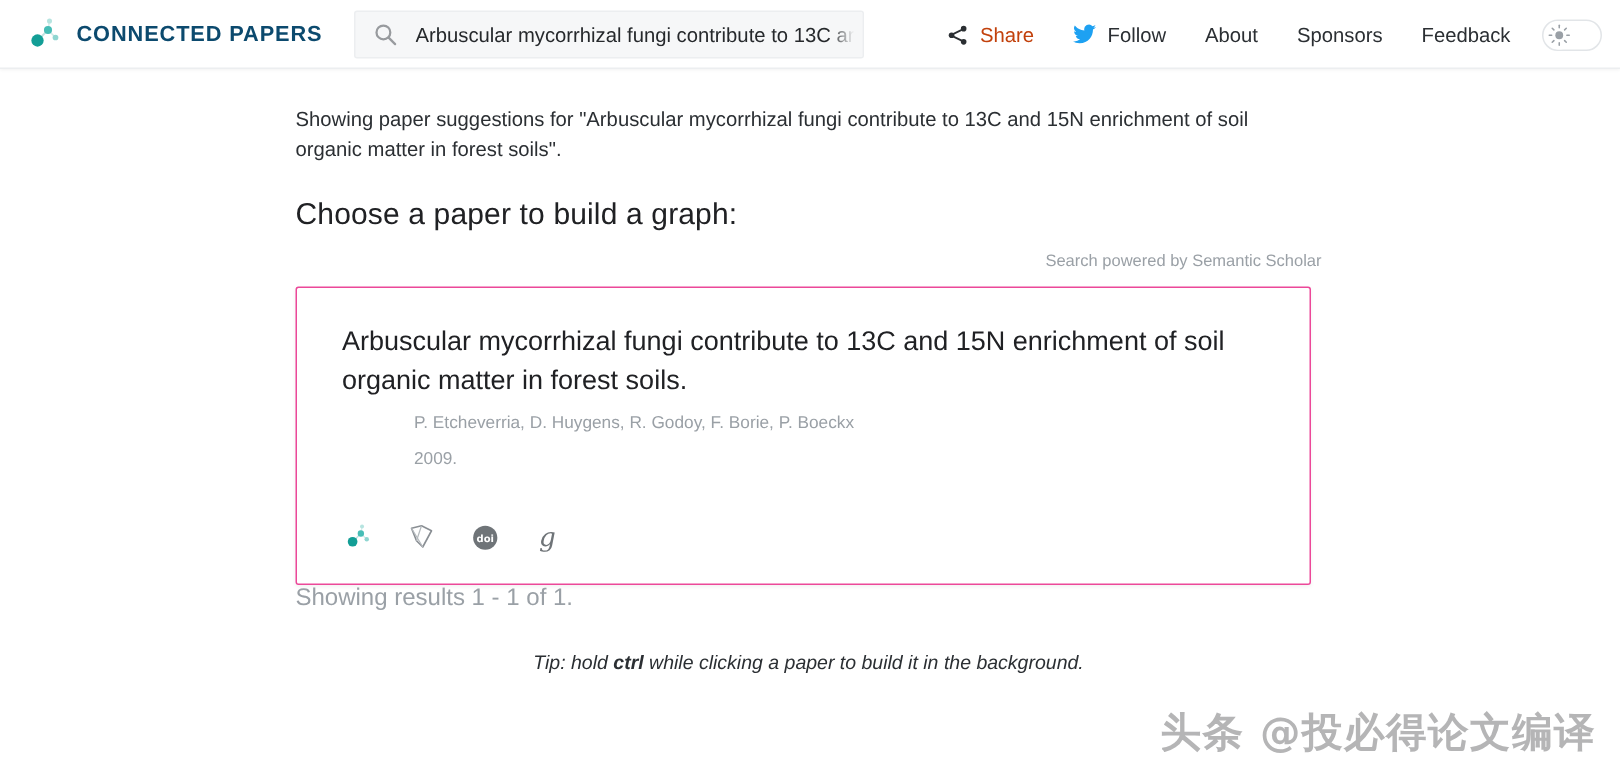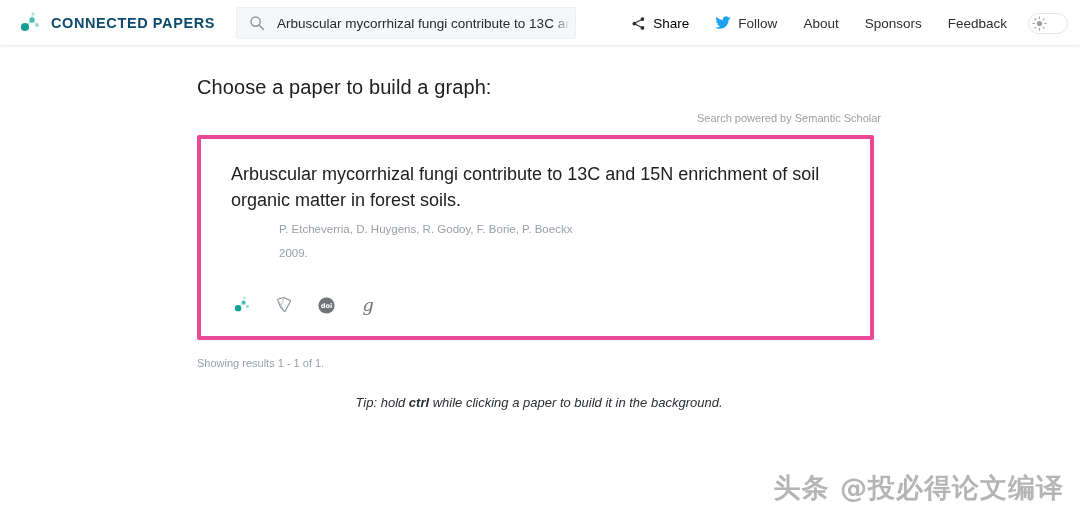--- a/index.html
+++ b/index.html
@@ -104,21 +104,21 @@
     display: flex;
     align-items: center;
     font-size: 13.5px;
     color: #2b2f33;
     padding: 0 13px;
     height: 46px;
     cursor: pointer;
     white-space: nowrap;
   }
   .nav-item .nav-ico { margin-right: 7px; display: flex; align-items: center; }
-  #nav-share .nav-label { color: #000000; }
+  #nav-share .nav-label { color: #c2410c; }
   #theme-toggle {
     width: 40px; height: 21px;
     border: 1px solid #e2e5e8;
     border-radius: 11px;
     background: #ffffff;
     display: flex;
     align-items: center;
     margin-left: 8px;
     cursor: pointer;
     position: relative;
@@ -150,40 +150,40 @@
   }
 
   #suggest-line {
     font-size: 13.5px;
     line-height: 20px;
     color: #2b2f33;
     width: 648px;
   }
 
   #choose-heading {
-    margin-top: 6px;
+    margin-top: 22px;
     font-size: 20px;
     font-weight: normal;
     color: #202124;
     letter-spacing: .1px;
   }
 
   #powered-by {
     margin-top: 13px;
     text-align: right;
     font-size: 11px;
     color: #9aa0a6;
   }
 
   
   #paper-card {
     margin-top: 11px;
     width: 677px;
     background: #ffffff;
-    border: 4px solid #ec4899;
+    border: 1px solid #ec4899;
     border-radius: 2px;
     box-shadow: 0 1px 3px rgba(0,0,0,0.055);
     padding: 22px 30px 20px 30px;
     cursor: pointer;
   }
   #paper-title {
     font-size: 18px;
     line-height: 26px;
     color: #202124;
     font-weight: normal;
@@ -204,22 +204,21 @@
   }
   .paper-icon {
     width: 22px; height: 22px;
     display: flex;
     align-items: center;
     justify-content: center;
     cursor: pointer;
   }
 
   #results-count {
-    margin-top: 17px;
-    font-size: 11px;
+    font-size: 16px;
     color: #9aa0a6;
   }
 
   #tip-line {
     margin-top: 26px;
     text-align: center;
     font-size: 13px;
     font-style: italic;
     color: #2b2f33;
     width: 684px;
@@ -325,20 +324,21 @@
         </svg>
       </span>
     </div>
 
   </div>
 </div>
 
 <div id="main">
   <div id="content">
 
+    <div id="suggest-line">Showing paper suggestions for "Arbuscular mycorrhizal fungi contribute to 13C and 15N enrichment of soil organic matter in forest soils".</div>
 
     <h1 id="choose-heading">Choose a paper to build a graph:</h1>
 
     <div id="powered-by">Search powered by Semantic Scholar</div>
 
     <div id="paper-card">
       <div id="paper-title">Arbuscular mycorrhizal fungi contribute to 13C and 15N enrichment of soil organic matter in forest soils.</div>
       <div class="paper-meta">P. Etcheverria, D. Huygens, R. Godoy, F. Borie, P. Boeckx</div>
       <div class="paper-meta">2009.</div>
 

